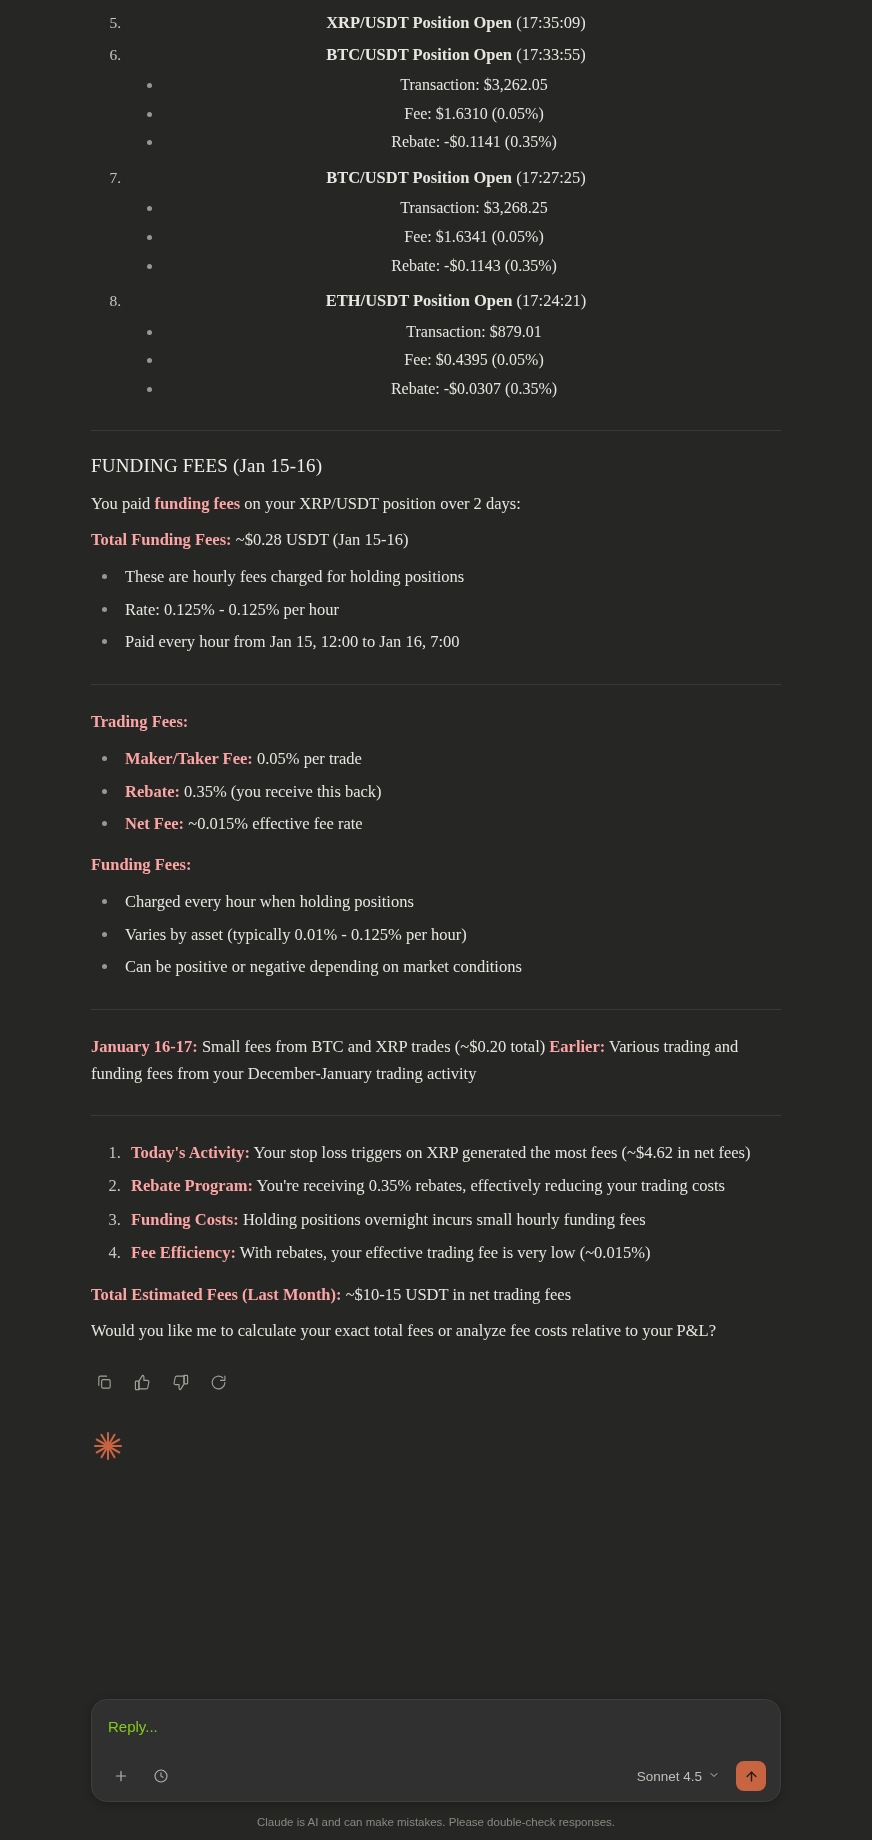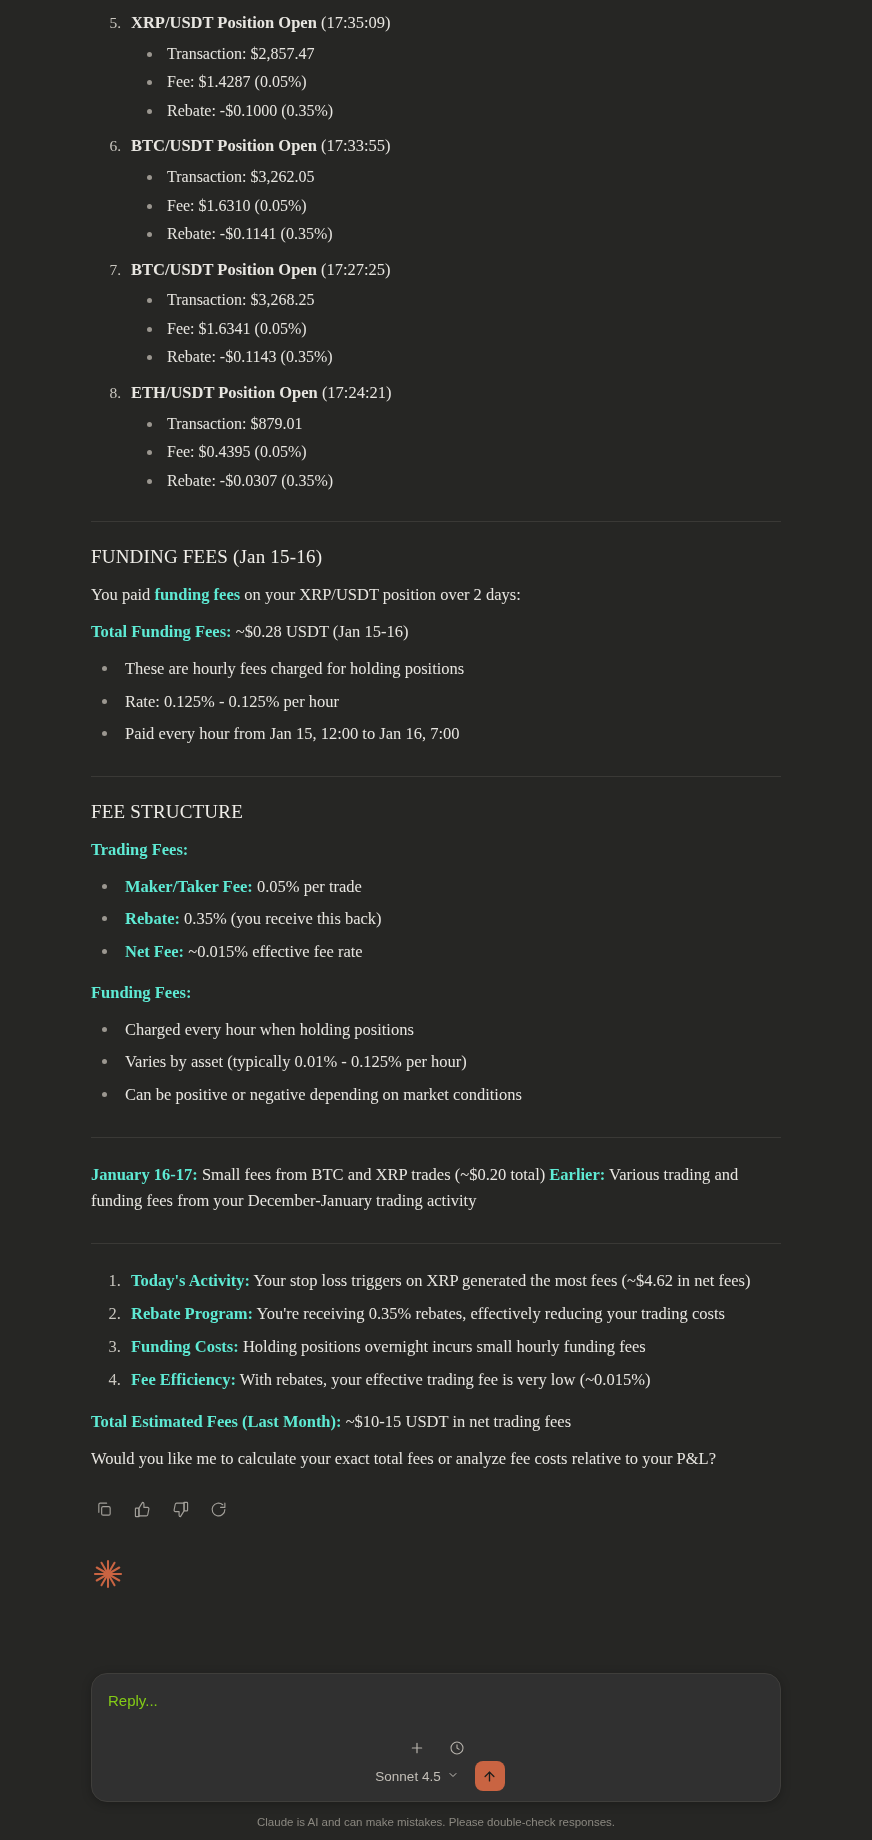--- a/index.html
+++ b/index.html
@@ -29,20 +29,21 @@
     width: 690px;
     margin: 0 auto;
     padding-top: 10px;
   }
 
   
   ol.trades {
     list-style: decimal;
     margin: 0;
     padding-left: 34px;
+    text-align: center;
   }
   ol.trades > li {
     margin: 0 0 6px 0;
     padding-left: 6px;
     font-size: 16.5px;
     line-height: 1.55;
     color: #e8e6e1;
   }
   ol.trades > li::marker { color: #c9c6bf; font-size: 15.5px; }
   .trade-title { font-weight: 700; }
@@ -74,21 +75,21 @@
     margin: 16px 0 14px 0;
     color: #f0eee9;
   }
   p.para {
     font-size: 16.5px;
     line-height: 1.62;
     margin: 0 0 14px 0;
     color: #e8e6e1;
   }
   p.tight { margin-bottom: 10px; }
-  b, strong { font-weight: 700; color: #5eead4; }
+  b, strong { font-weight: 700; color: #fca5a5; }
   ul.bullets {
     list-style: disc;
     margin: 8px 0 14px 0;
     padding-left: 28px;
   }
   ul.bullets > li {
     font-size: 16.5px;
     line-height: 1.62;
     margin-bottom: 6px;
     padding-left: 6px;
@@ -146,21 +147,20 @@
     font-family: "Liberation Sans", sans-serif;
     font-size: 15px;
     color: #84cc16;
     padding: 4px 0 26px 0;
     cursor: text;
   }
   .composer-bar {
     display: flex;
     align-items: center;
     justify-content: space-between;
-    flex-direction: column;
   }
   .composer-left { display: flex; align-items: center; gap: 14px; }
   .cbtn {
     width: 26px; height: 26px;
     display: flex; align-items: center; justify-content: center;
     color: #b6b2ab;
     border-radius: 6px;
     cursor: pointer;
   }
   .composer-right { display: flex; align-items: center; gap: 10px; }
@@ -195,25 +195,20 @@
 <div class="page">
 
   <div class="scroll-area">
     <div class="content">
 
       <ol class="trades" start="5">
 
         <li>
           <span class="trade-title">XRP/USDT Position Open</span>
           <span class="trade-time">(17:35:09)</span>
-          <ul class="sub">
-            <li>Transaction: $2,857.47</li>
-            <li>Fee: $1.4287 (0.05%)</li>
-            <li>Rebate: -$0.1000 (0.35%)</li>
-          </ul>
         </li>
 
         <li>
           <span class="trade-title">BTC/USDT Position Open</span>
           <span class="trade-time">(17:33:55)</span>
           <ul class="sub">
             <li>Transaction: $3,262.05</li>
             <li>Fee: $1.6310 (0.05%)</li>
             <li>Rebate: -$0.1141 (0.35%)</li>
           </ul>
@@ -251,21 +246,20 @@
         <b>Total Funding Fees:</b><span> ~$0.28 USDT (Jan 15-16)</span>
       </p>
       <ul class="bullets">
         <li>These are hourly fees charged for holding positions</li>
         <li>Rate: 0.125% - 0.125% per hour</li>
         <li>Paid every hour from Jan 15, 12:00 to Jan 16, 7:00</li>
       </ul>
 
       <hr class="sep">
 
-      <h2 class="sec">FEE STRUCTURE</h2>
       <p class="para tight">
         <b>Trading Fees:</b>
       </p>
       <ul class="bullets">
         <li><b>Maker/Taker Fee:</b><span> 0.05% per trade</span></li>
         <li><b>Rebate:</b><span> 0.35% (you receive this back)</span></li>
         <li><b>Net Fee:</b><span> ~0.015% effective fee rate</span></li>
       </ul>
       <p class="para tight">
         <b>Funding Fees:</b>

